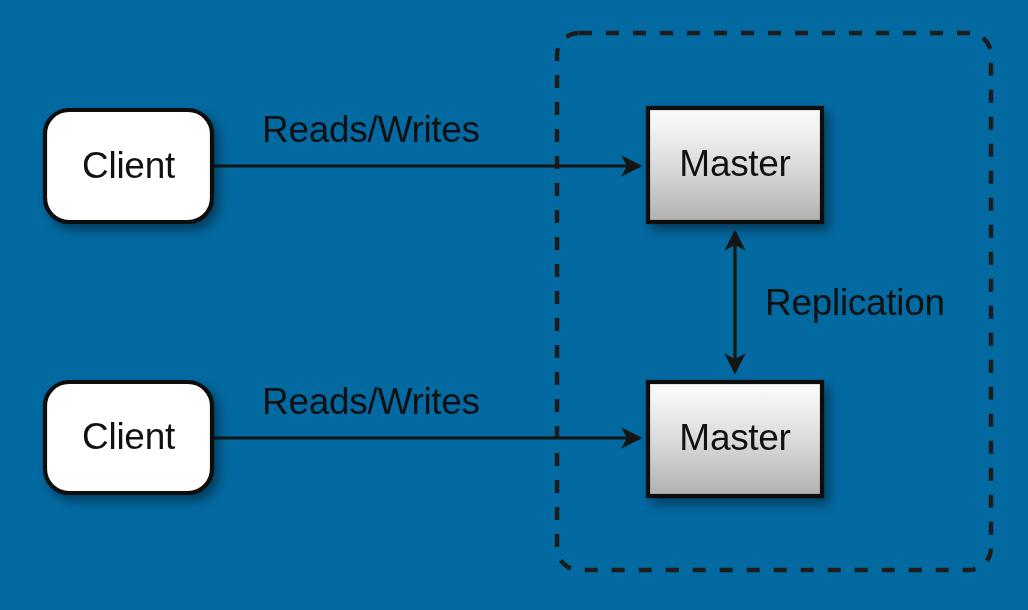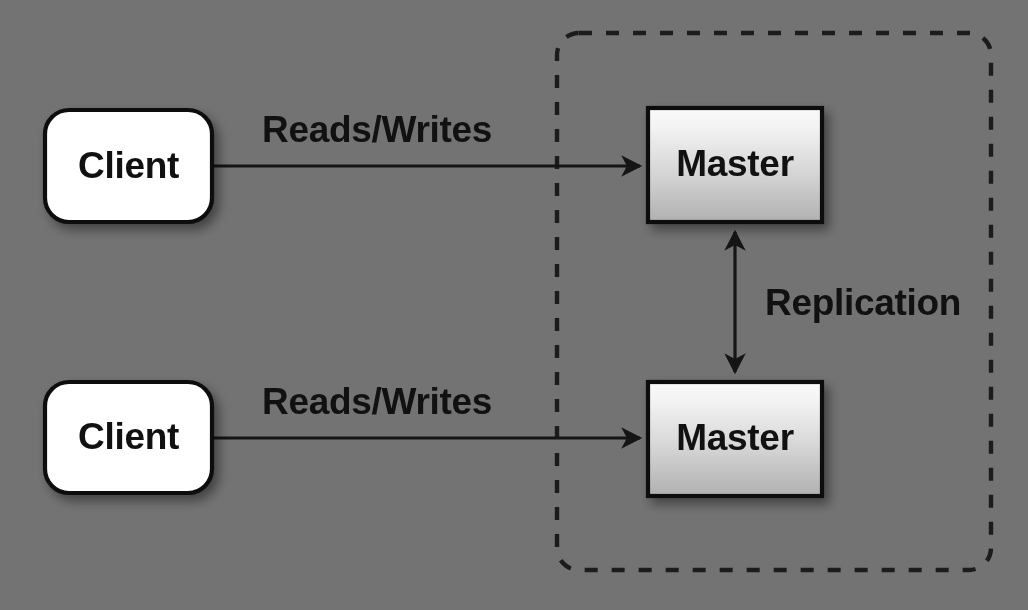--- a/index.html
+++ b/index.html
@@ -5,24 +5,23 @@
 <style>
   html, body {
     margin: 0;
     padding: 0;
     background: #ffffff;
   }
   #canvas {
     position: relative;
     width: 1028px;
     height: 610px;
-    background: #737373;
+    background: #0369a1;
     overflow: hidden;
     font-family: "Liberation Sans", "DejaVu Sans", sans-serif;
-    font-weight: bold;
   }
   #diagram-svg {
     position: absolute;
     left: 0;
     top: 0;
     width: 1028px;
     height: 610px;
   }
   .node-label {
     font-family: "Liberation Sans", "DejaVu Sans", sans-serif;

